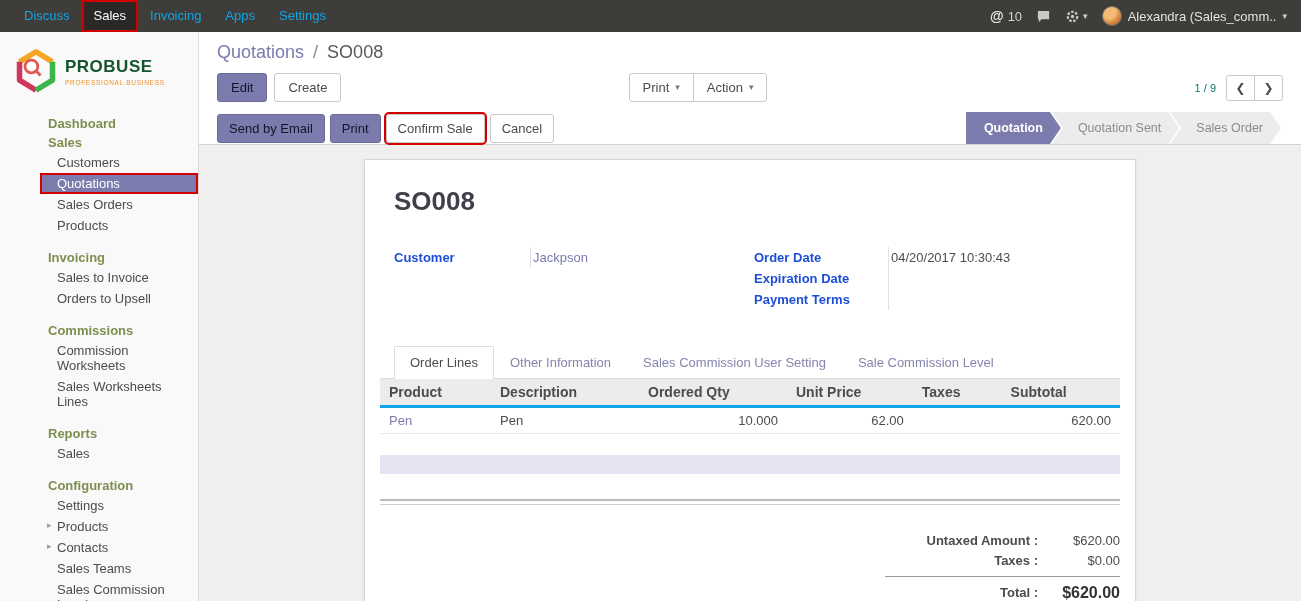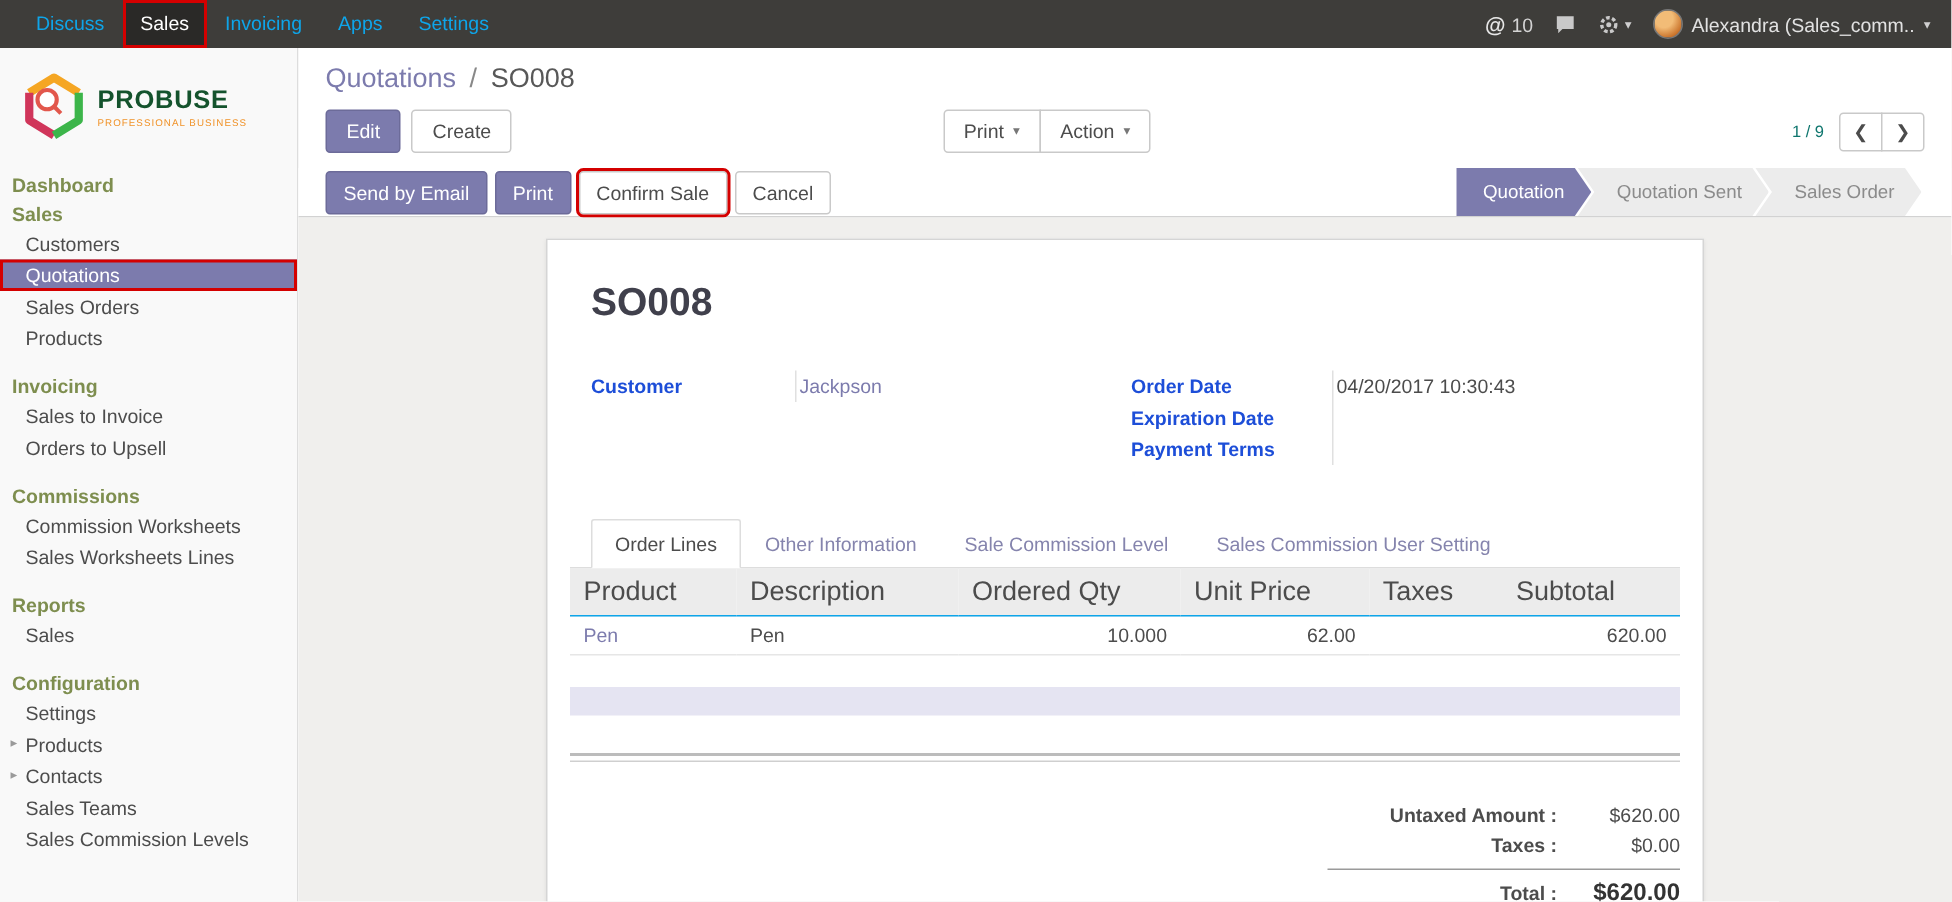--- a/index.html
+++ b/index.html
@@ -25,38 +25,38 @@
   .avatar { width:20px; height:20px; border-radius:50%; background:radial-gradient(circle at 35% 30%, #f2bc77 35%, #c9722a 75%, #9e561c); border:1px solid #777; }
 
   
   .app { flex:1; display:flex; min-height:0; }
 
   
   .sidebar { flex:0 0 199px; width:199px; background:#f9f9f9; border-right:1px solid #ddd; overflow:hidden; }
   .logo-box { padding:16px 8px 20px 14px; display:flex; align-items:center; gap:7px; cursor:pointer; }
   .logo-title { display:block; color:#14532d; font-weight:bold; font-size:17px; letter-spacing:.5px; }
   .logo-sub { display:block; color:#f0932a; font-size:6.5px; letter-spacing:.7px; margin-top:2px; }
-  .side-section { margin-bottom:12px; }
+  .side-section { margin-bottom:12px;padding-left:40px; }
   .side-section.tight { margin-bottom:0; }
   .side-header { display:block; color:#7e8e4f; font-weight:bold; font-size:13px; padding:2px 8px; text-decoration:none; cursor:pointer; }
   .side-item { display:block; position:relative; color:#4c4c4c; font-size:13px; padding:3px 8px 3px 17px; text-decoration:none; cursor:pointer; }
   .side-item.active { background:#7c7bad; color:#fff; }
   .side-item.annotated { outline:2px solid #d40000; outline-offset:-2px; }
   .expand-icon { position:absolute; left:7px; top:4px; font-size:9px; color:#9a9a9a; }
 
   
   .main { flex:1; display:flex; flex-direction:column; min-width:0; background:#fff; }
   .control-panel { padding:10px 18px 0 18px; }
   .breadcrumb { font-size:18px; color:#585858; }
   .bc-link { color:#7c7bad; text-decoration:none; cursor:pointer; }
   .bc-sep { color:#888; padding:0 4px; }
   .cp-row { display:flex; align-items:center; margin-top:10px; }
   .cp-left { display:flex; gap:7px; }
   .btn { font-size:13px; line-height:1; padding:7px 13px; border:1px solid #c9c9c9; background:#fff; color:#4c4c4c; border-radius:3px; cursor:pointer; font-family:inherit; }
-  .btn-primary { background:#7c7bad; border-color:#6c6b99; color:#ffffff; }
+  .btn-primary { background:#7c7bad; border-color:#6c6b99; color:#0f172a; }
   .cp-center { margin:0 auto; display:flex; transform:translateX(-70px); }
   .cp-center .btn { border-radius:0; margin-left:-1px; display:flex; align-items:center; gap:6px; }
   .cp-center .btn:first-child { border-radius:3px 0 0 3px; margin-left:0; }
   .cp-center .btn:last-child  { border-radius:0 3px 3px 0; }
   .cp-center .caret { color:#777; }
   .cp-right { display:flex; align-items:center; gap:10px; }
   .pager-text { font-size:11px; color:#0f766e; }
   .pager-btns { display:flex; }
   .pager-btn { width:29px; padding:6px 0; text-align:center; font-size:12px; font-weight:bold; }
   .pager-btn.prev { border-radius:3px 0 0 3px; }
@@ -64,42 +64,42 @@
 
   
   .toolbar { margin-top:10px; border-bottom:1px solid #d2d2d2; display:flex; align-items:center; height:33px; padding-left:18px; background:#fff; }
   .tb-buttons { display:flex; gap:5px; }
   .btn-sm { padding:7px 11px; }
   .annotated-btn { outline:2px solid #d40000; outline-offset:0; }
   .statusbar { margin-left:auto; display:flex; align-items:stretch; height:100%; margin-right:20px; }
   .stage { font-size:12.5px; line-height:32px; padding:0 18px 0 26px; background:#ececec; color:#8b8b8b; cursor:pointer;
            clip-path:polygon(0 0, calc(100% - 11px) 0, 100% 50%, calc(100% - 11px) 100%, 0 100%, 11px 50%); margin-left:-9px; }
   .stage.first { clip-path:polygon(0 0, calc(100% - 11px) 0, 100% 50%, calc(100% - 11px) 100%, 0 100%); margin-left:0; padding-left:18px; }
-  .stage.active { background:#7c7bad; color:#fff; }
+  .stage.active { background:#7c7bad; color:#fff;font-weight:bold; }
 
   
   .content { flex:1; background:#f0efed; overflow:hidden; padding:14px 0 20px; }
   .sheet { width:772px; margin:0 auto; background:#fff; border:1px solid #d5d5d5; box-shadow:0 1px 3px rgba(0,0,0,.08); padding:24px 15px 32px; min-height:432px; }
   .sheet-title { font-size:26px; font-weight:bold; color:#40404c; margin:2px 0 30px 14px; }
 
   .fields { display:flex; margin:0 6px 0 14px; }
   .fgroup { flex:1; display:flex; align-items:flex-start; }
   .flabel { font-weight:bold; font-size:13px; color:#1d4ed8; line-height:21px; }
   .fvalues { border-left:1px solid #e0e0e0; padding-left:2px; }
   .fvalue { font-size:13px; color:#4c4c4c; line-height:21px; min-height:21px; min-width:150px; }
   .fvalue.link { color:#7c7bad; cursor:pointer; }
   .fgroup.left  .flabels { width:136px; }
   .fgroup.right .flabels { width:134px; }
 
   .tabs { display:flex; margin-top:36px; border-bottom:1px solid #ddd; padding-left:14px; }
   .tab { font-size:13px; padding:8px 15px; color:#8584ad; text-decoration:none; cursor:pointer; border:1px solid transparent; margin-bottom:-1px; }
   .tab.active { color:#4c4c4c; background:#fff; border-color:#ddd #ddd #fff #ddd; border-radius:2px 2px 0 0; }
 
   table.lines { width:100%; border-collapse:collapse; }
-  .lines th { background:#ececec; font-size:18px; font-weight:normal; color:#4c4c4c; text-align:left; padding:5px 9px; border-bottom:1px solid #0ea5e9; }
+  .lines th { background:#ececec; font-size:14px; font-weight:bold; color:#4c4c4c; text-align:left; padding:5px 9px; border-bottom:3px solid #0ea5e9; }
   .lines td { font-size:13px; color:#4c4c4c; padding:5px 9px; border-bottom:1px solid #e6e6e6; }
   .lines .num { text-align:right; }
   .lines td.product { color:#7c7bad; cursor:pointer; }
 
   .highlight-row { height:19px; background:#e5e4f2; margin-top:21px; }
   .double-sep { margin-top:25px; height:6px; border-top:2px solid #bcbcbc; border-bottom:1px solid #cfcfcf; }
 
   .totals { width:235px; margin:26px 0 0 auto; }
   .trow { display:flex; justify-content:flex-end; align-items:center; line-height:20px; }
   .tlabel { font-weight:bold; font-size:13px; color:#4c4c4c; }
@@ -268,22 +268,22 @@
               <div class="fvalue">04/20/2017 10:30:43</div>
               <div class="fvalue"></div>
               <div class="fvalue"></div>
             </div>
           </div>
         </div>
 
         <div class="tabs">
           <a class="tab active">Order Lines</a>
           <a class="tab">Other Information</a>
+          <a class="tab">Sales Commission User Setting</a>
           <a class="tab">Sale Commission Level</a>
-          <a class="tab">Sales Commission User Setting</a>
         </div>
 
         <table class="lines">
           <colgroup>
             <col style="width:15%">
               <col style="width:20%">
               <col style="width:20%">
             <col style="width:17%">
               <col style="width:12%">
               <col style="width:16%">

